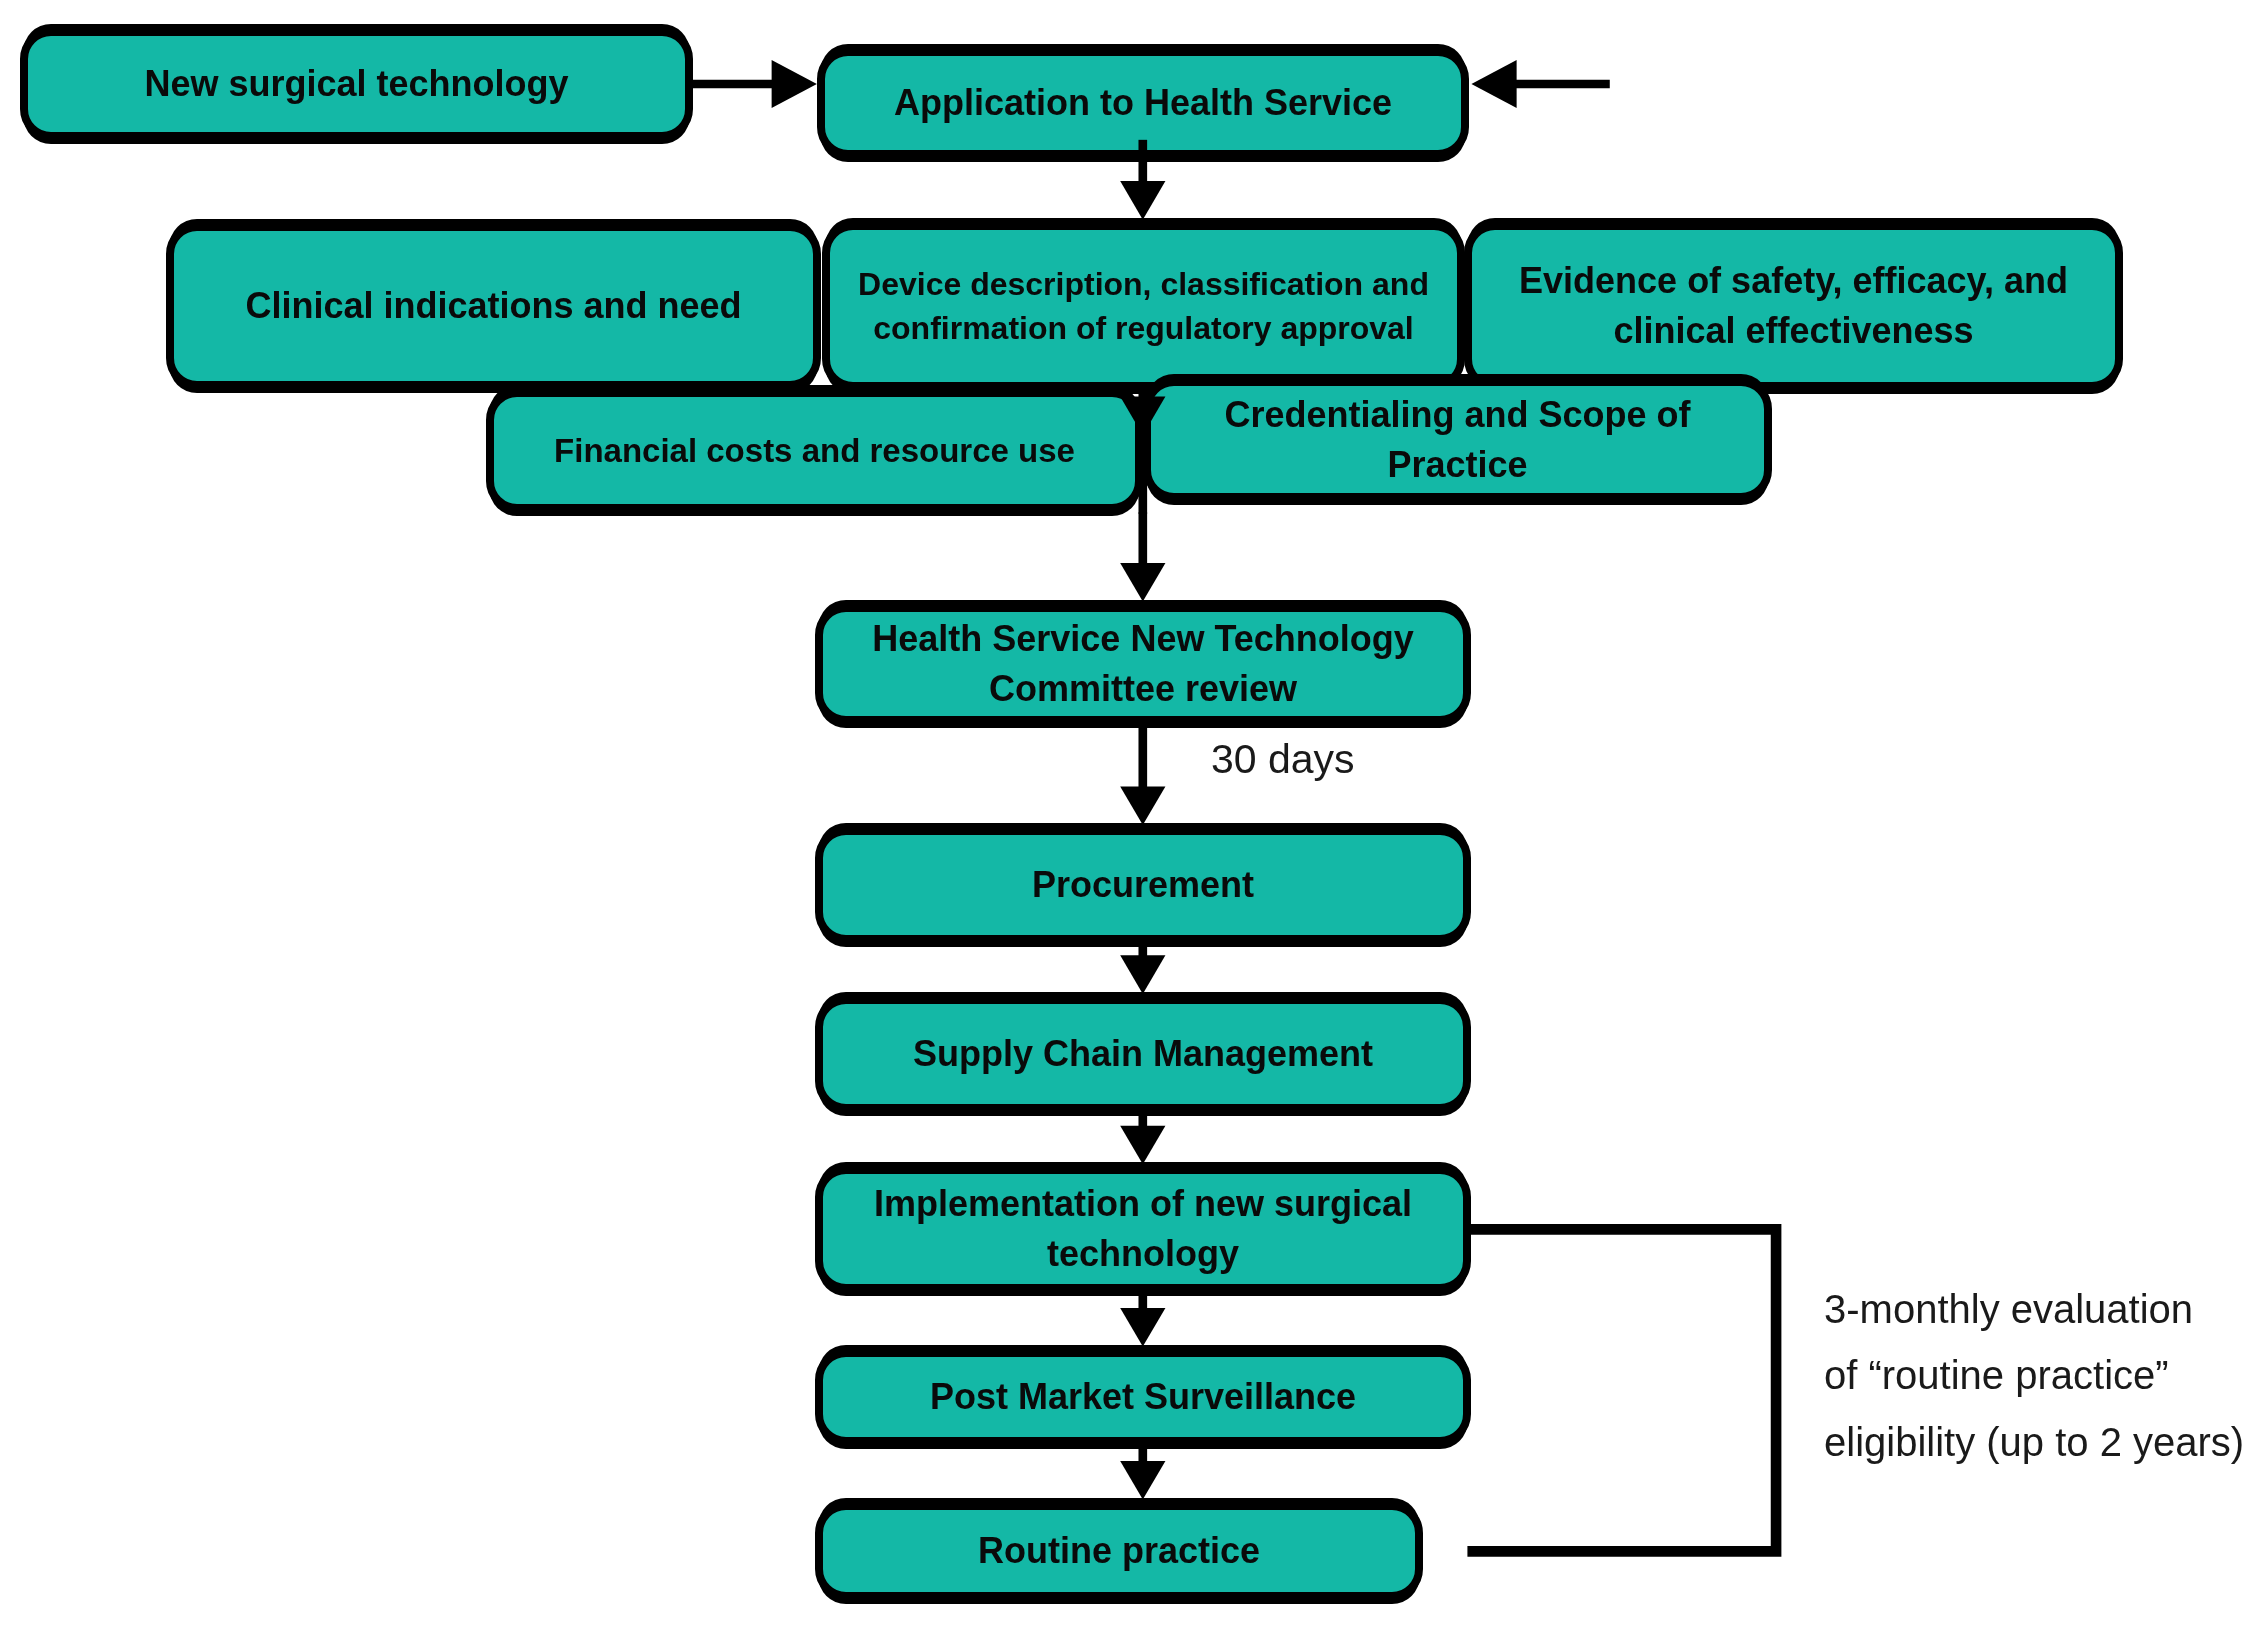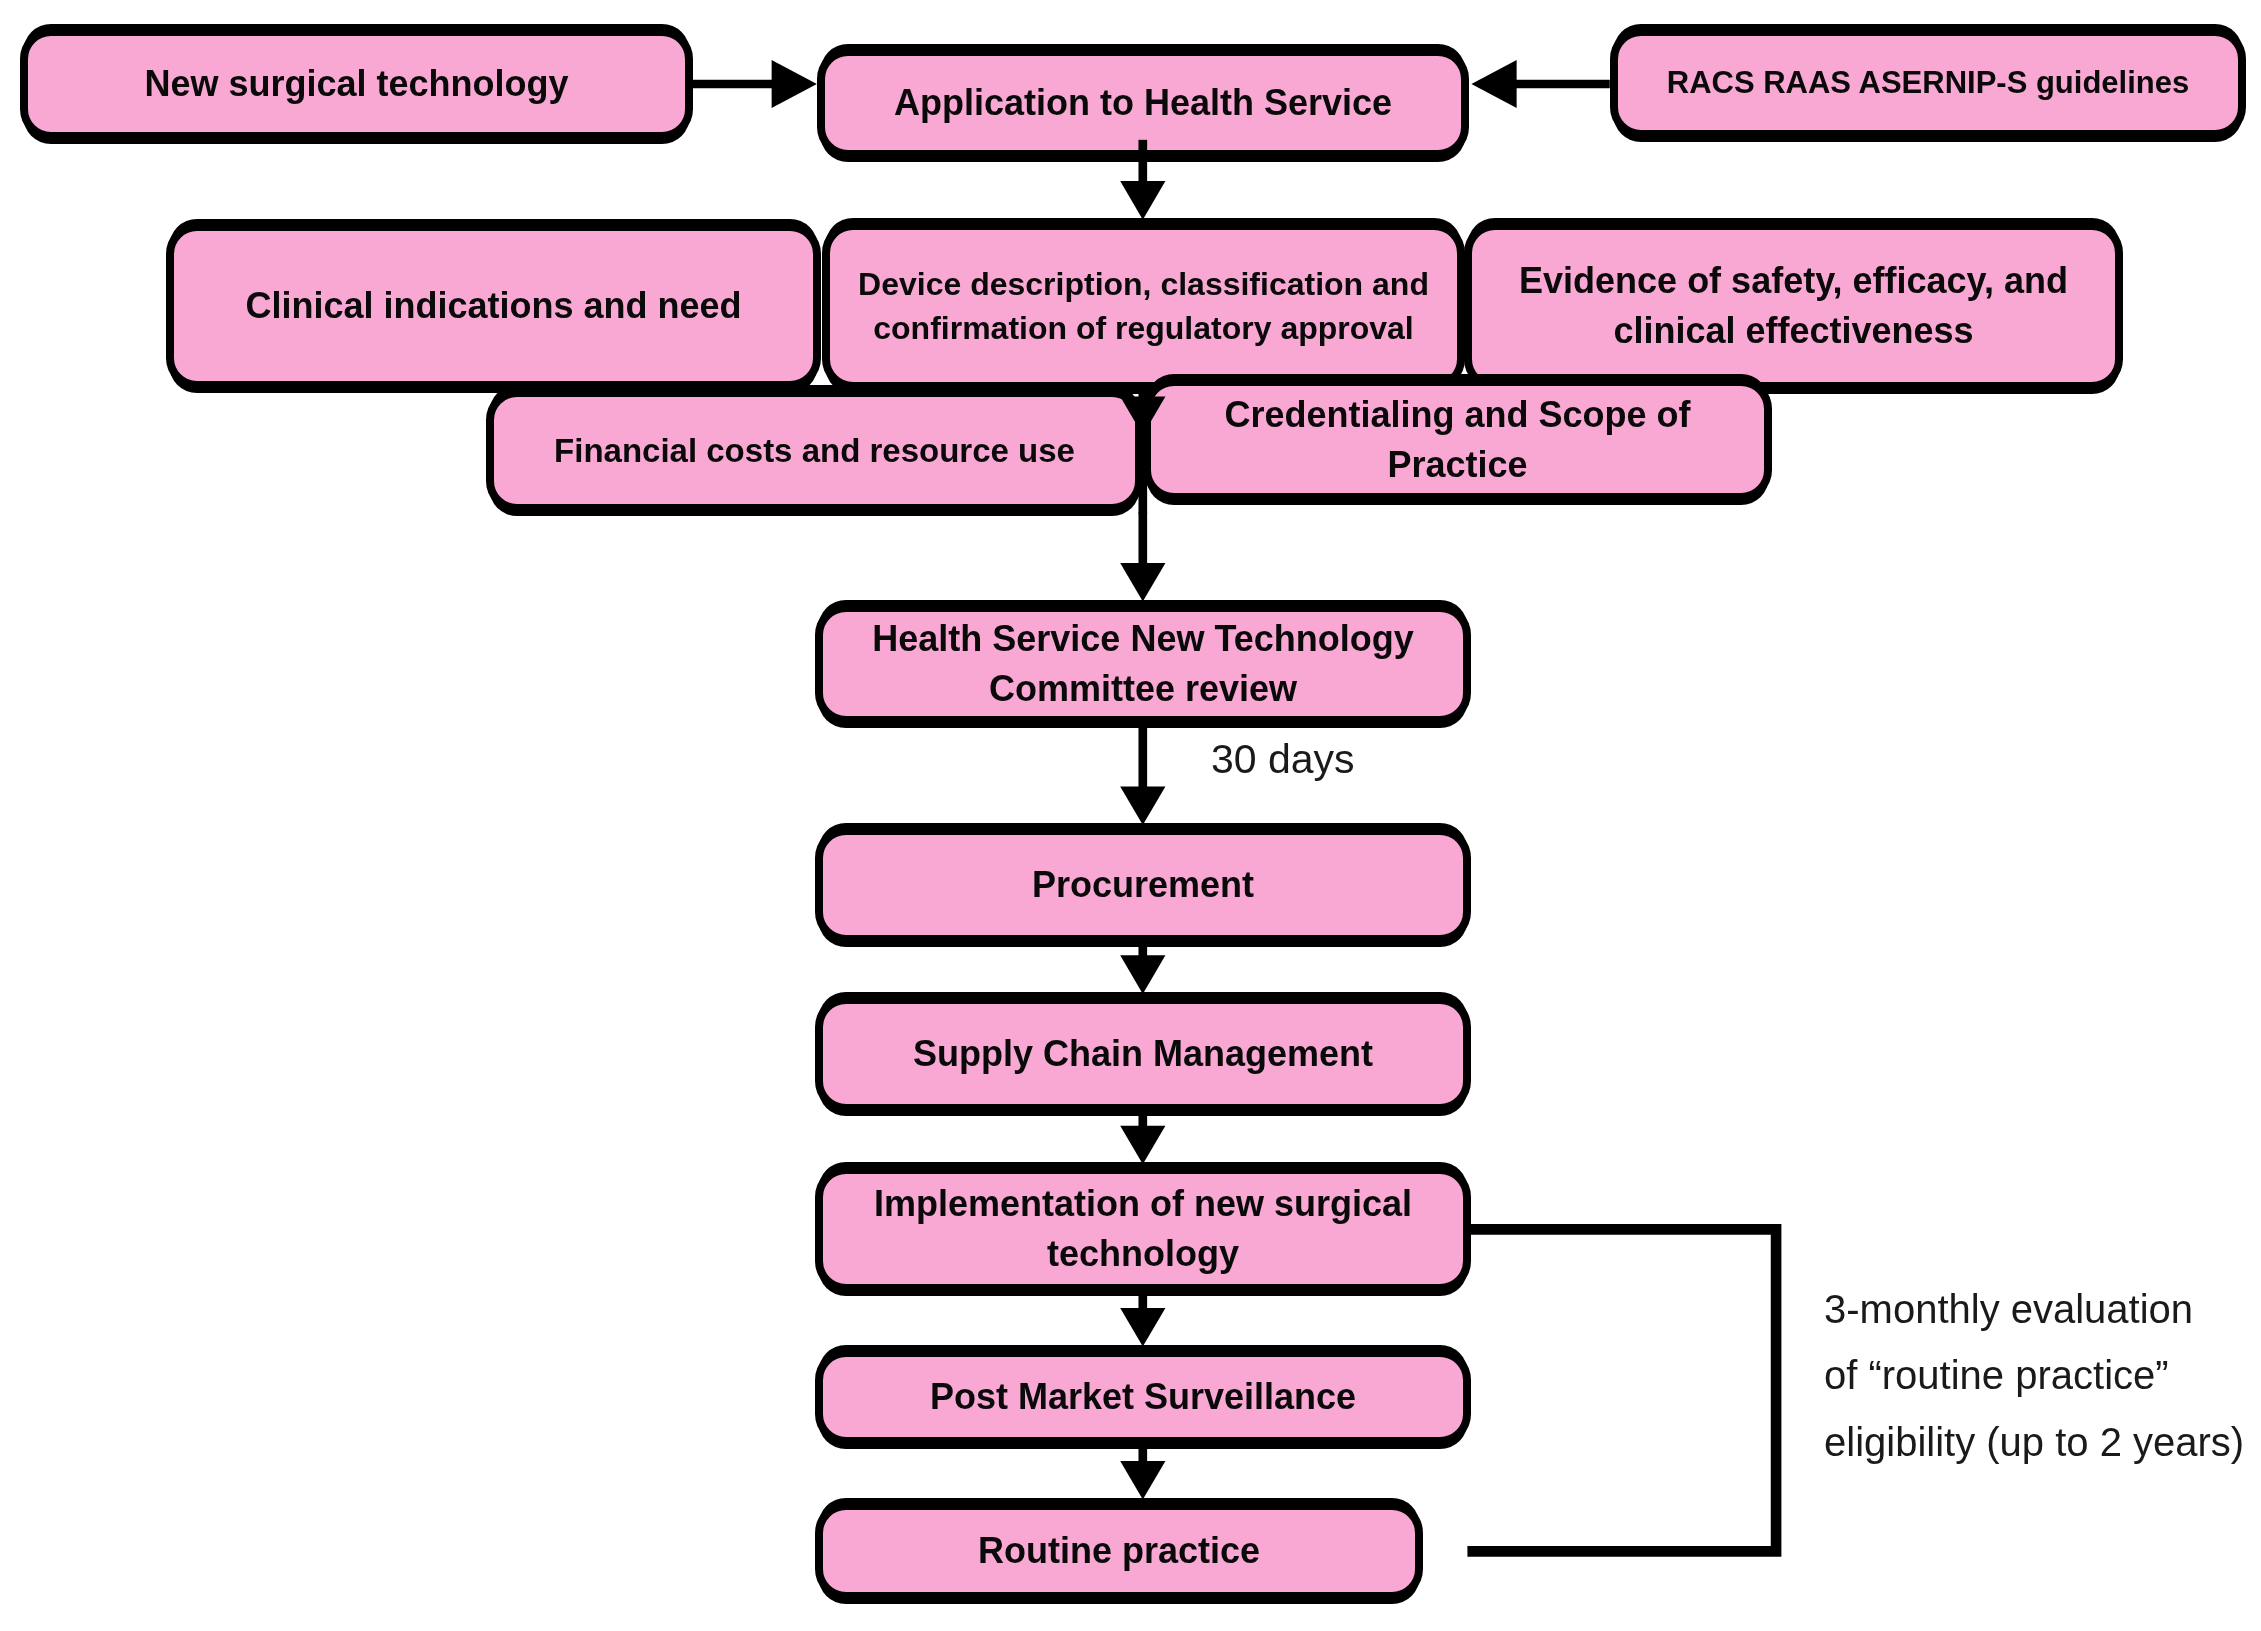--- a/index.html
+++ b/index.html
@@ -7,21 +7,21 @@
     position: relative;
     width: 2261px;
     height: 1632px;
     background: #ffffff;
     font-family: "Liberation Sans", "DejaVu Sans", sans-serif;
     overflow: hidden;
   }
   .node {
     position: absolute;
     box-sizing: border-box;
-    background: #f9a8d4;
+    background: #14b8a6;
     border: 8.6px solid #000000;
     border-radius: 31px;
     display: flex;
     align-items: center;
     justify-content: center;
     text-align: center;
     font-weight: bold;
     font-size: 36px;
     line-height: 1.38;
     color: #0a0a0a;
@@ -55,23 +55,20 @@
 </head>
 <body>
 
 <div class="canvas">
 
   <div class="node" style="left:20px; top:28px; width:673px; height:112px;">
     <span>New surgical technology</span>
   </div>
   <div class="node" style="left:817px; top:48px; width:652px; height:110px;">
     <span>Application to Health Service</span>
-  </div>
-  <div class="node node--racs" style="left:1610px; top:28px; width:636px; height:110px;">
-    <span>RACS RAAS ASERNIP-S guidelines</span>
   </div>
 
   <div class="node" style="left:166px; top:223px; width:655px; height:166px;">
     <span>Clinical indications and need</span>
   </div>
   <div class="node node--device" style="left:822px; top:222px; width:643px; height:168px;">
     <span>Device description, classification and confirmation of regulatory approval</span>
   </div>
   <div class="node" style="left:1464px; top:222px; width:659px; height:168px;">
     <span>Evidence of safety, efficacy, and clinical effectiveness</span>

